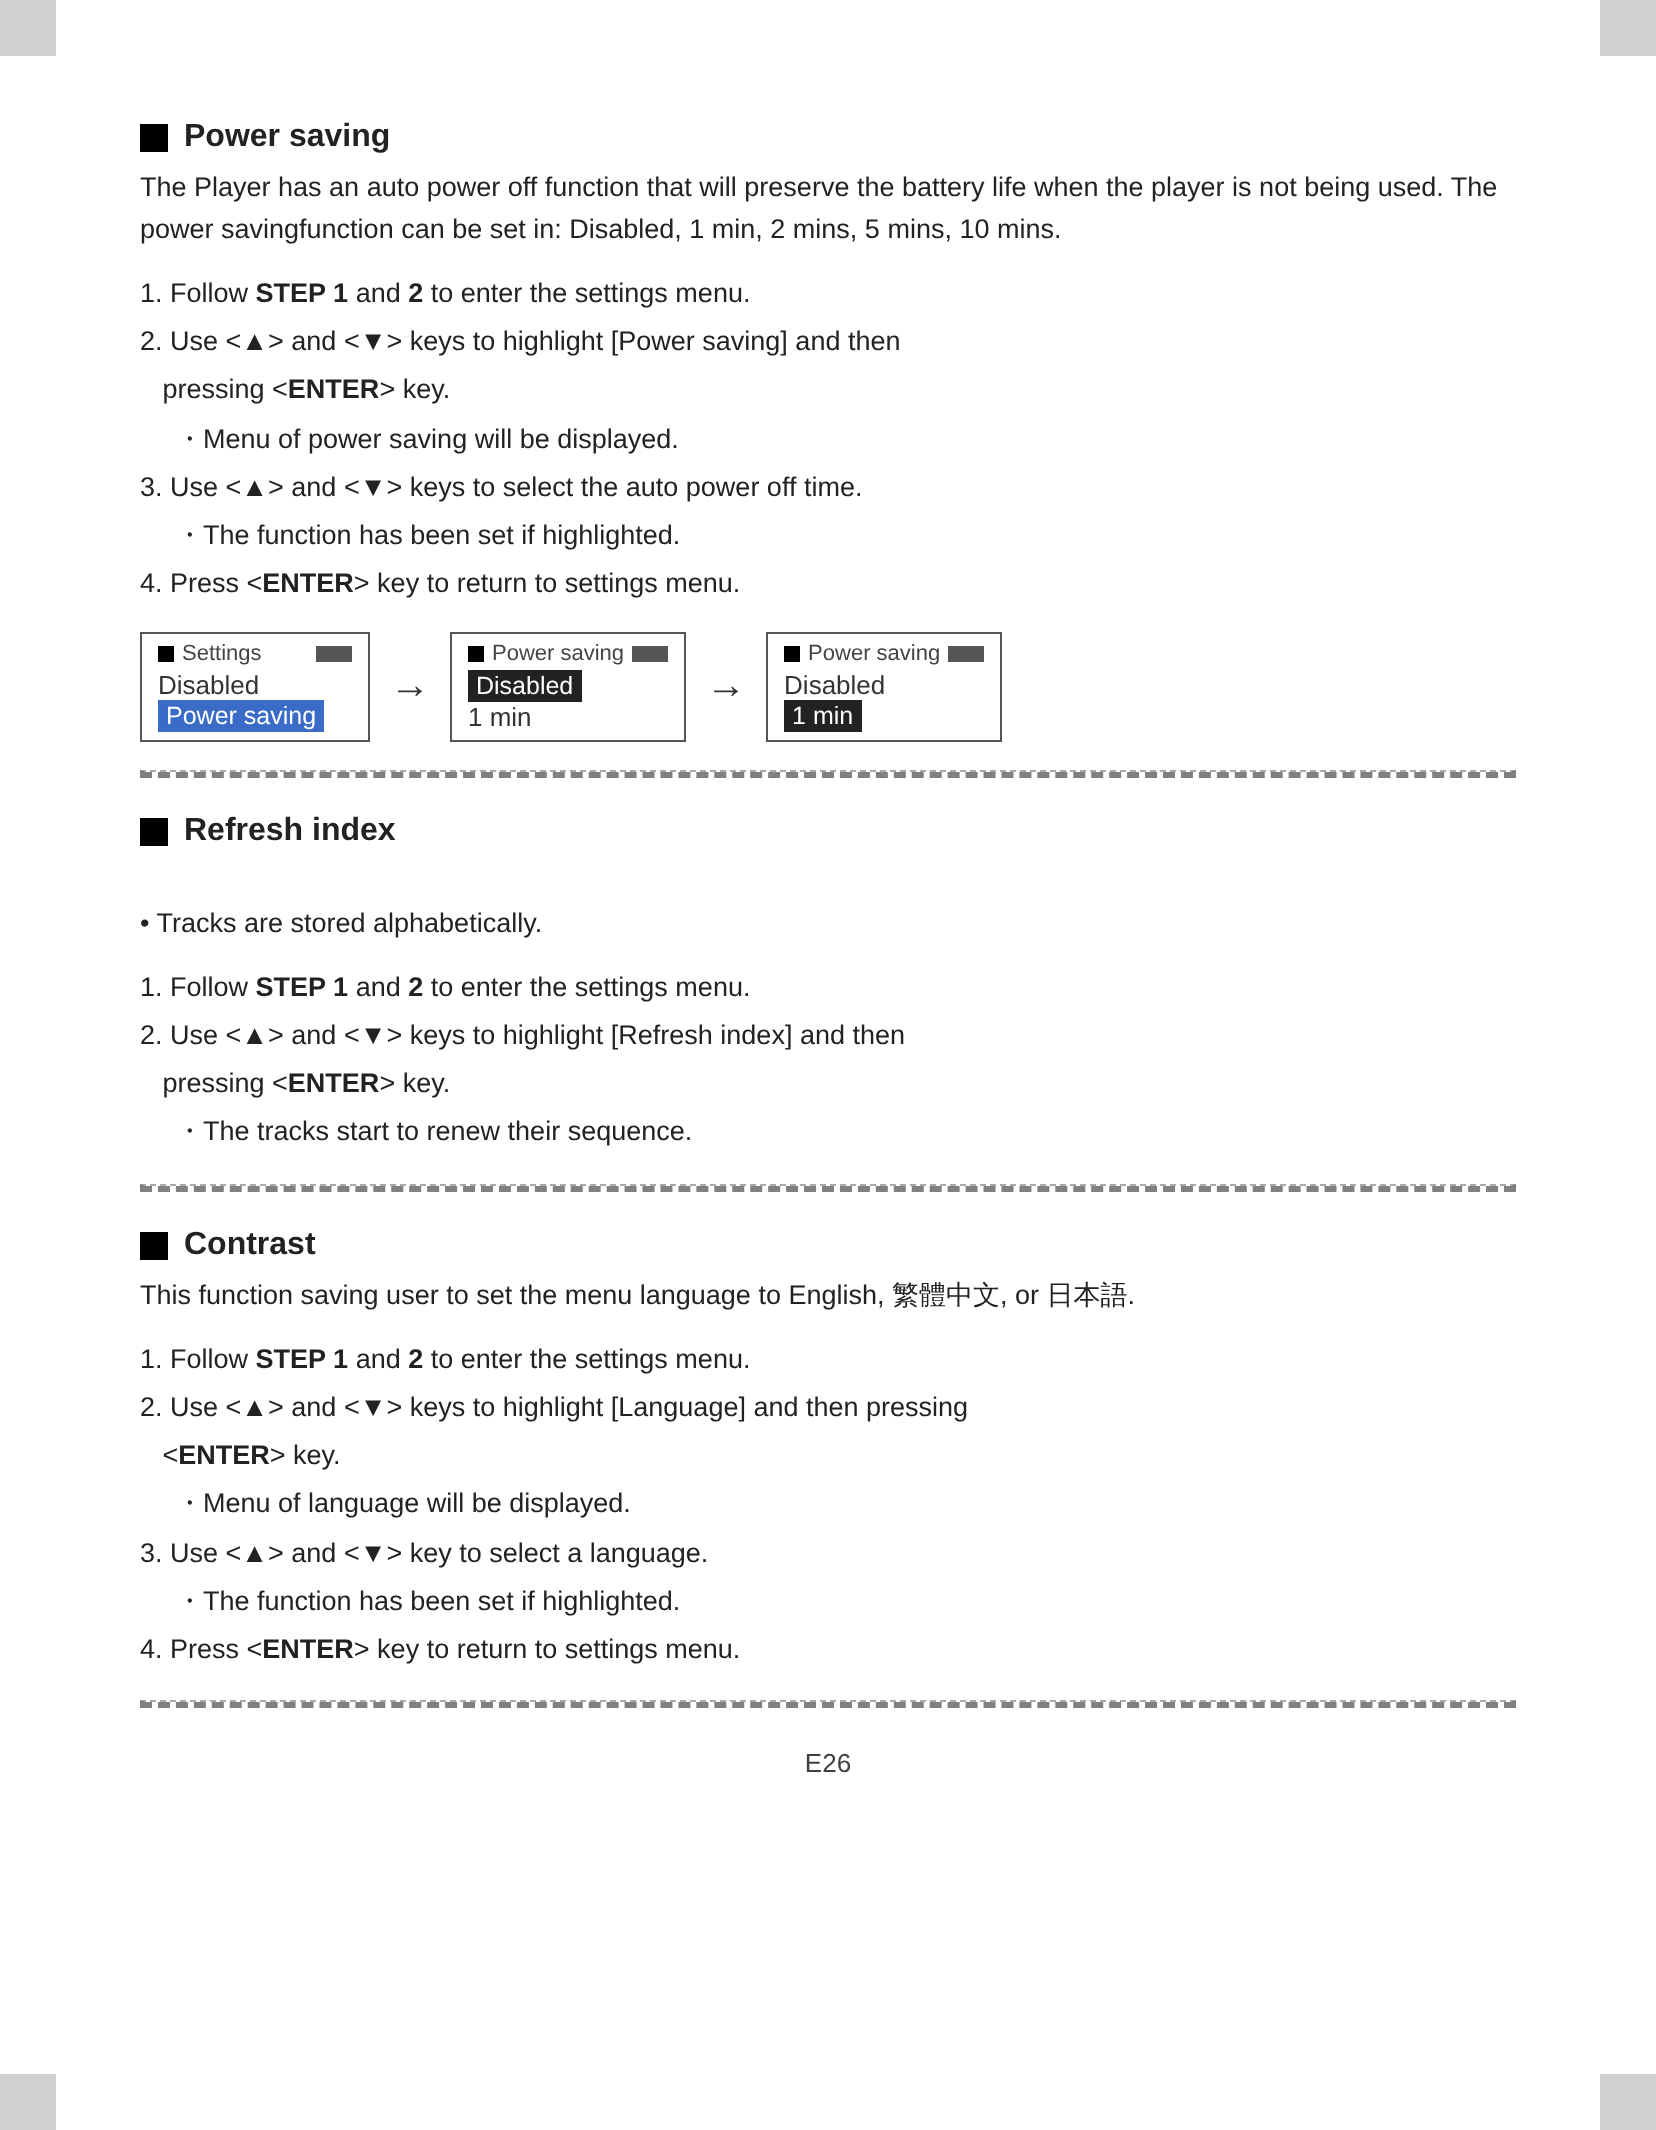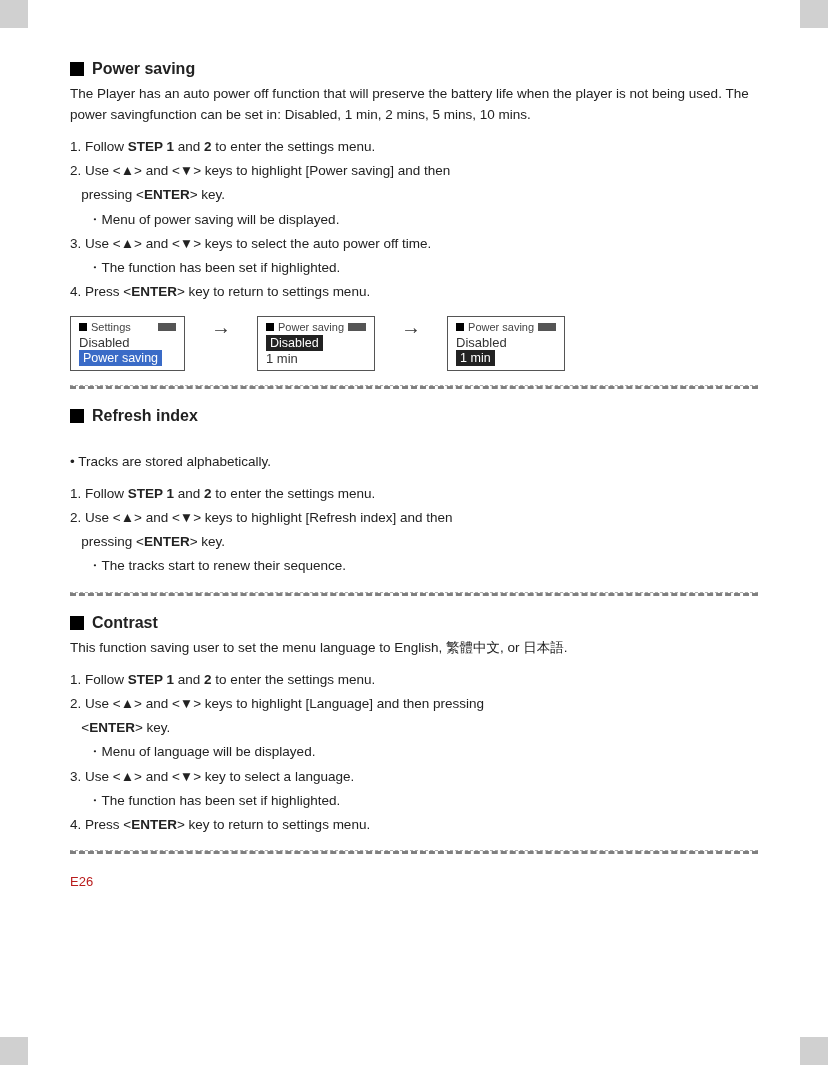--- a/index.html
+++ b/index.html
@@ -60,21 +60,22 @@
     .steps p {
       margin-bottom: 2px;
     }
     .steps .sub-item {
       padding-left: 18px;
     }
 
     
     .diagram {
       display: flex;
-      gap: 26px;
+      align-items: center;
+      gap: 10px;
       margin: 10px 0 14px 0;
     }
 
     .diagram-box {
       border: 1.5px solid #555;
       padding: 4px 8px;
       min-width: 110px;
       font-size: 12.5px;
       background: #fff;
       position: relative;
@@ -134,23 +135,24 @@
       flex-shrink: 0;
     }
 
     .divider {
       border: none;
       border-top: 1px dashed #999;
       margin: 14px 0 18px 0;
     }
 
     .page-number {
+      text-align: center;
       font-size: 13px;
       margin-top: 20px;
-      color: #b91c1c;
+      color: #404040;
     }
   </style>
 </head>
 <body>
 
 <div class="corner top-left"></div>
 <div class="corner top-right"></div>
 <div class="corner bottom-left"></div>
 <div class="corner bottom-right"></div>
 

